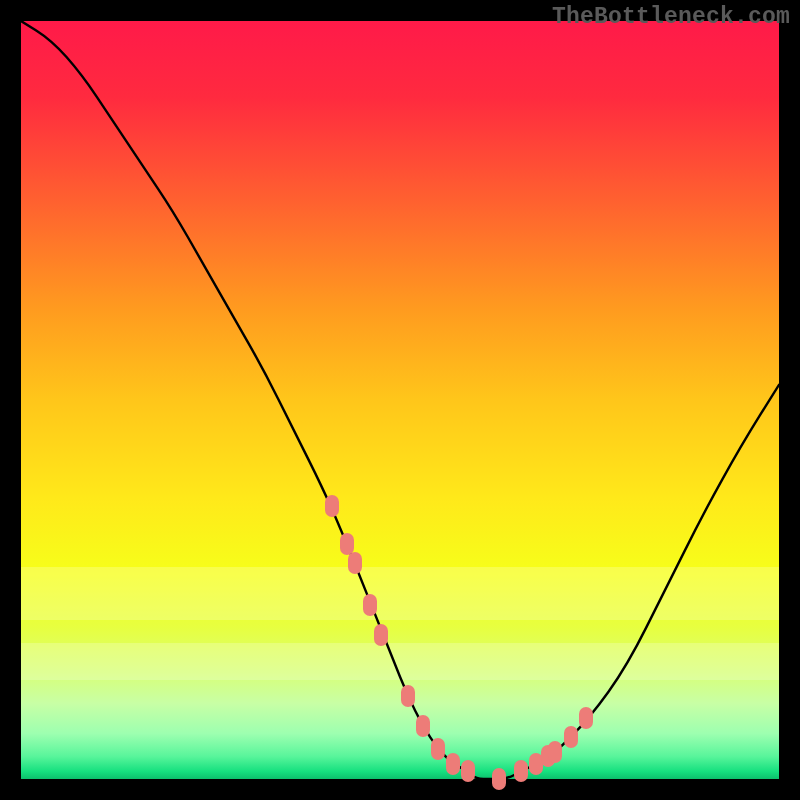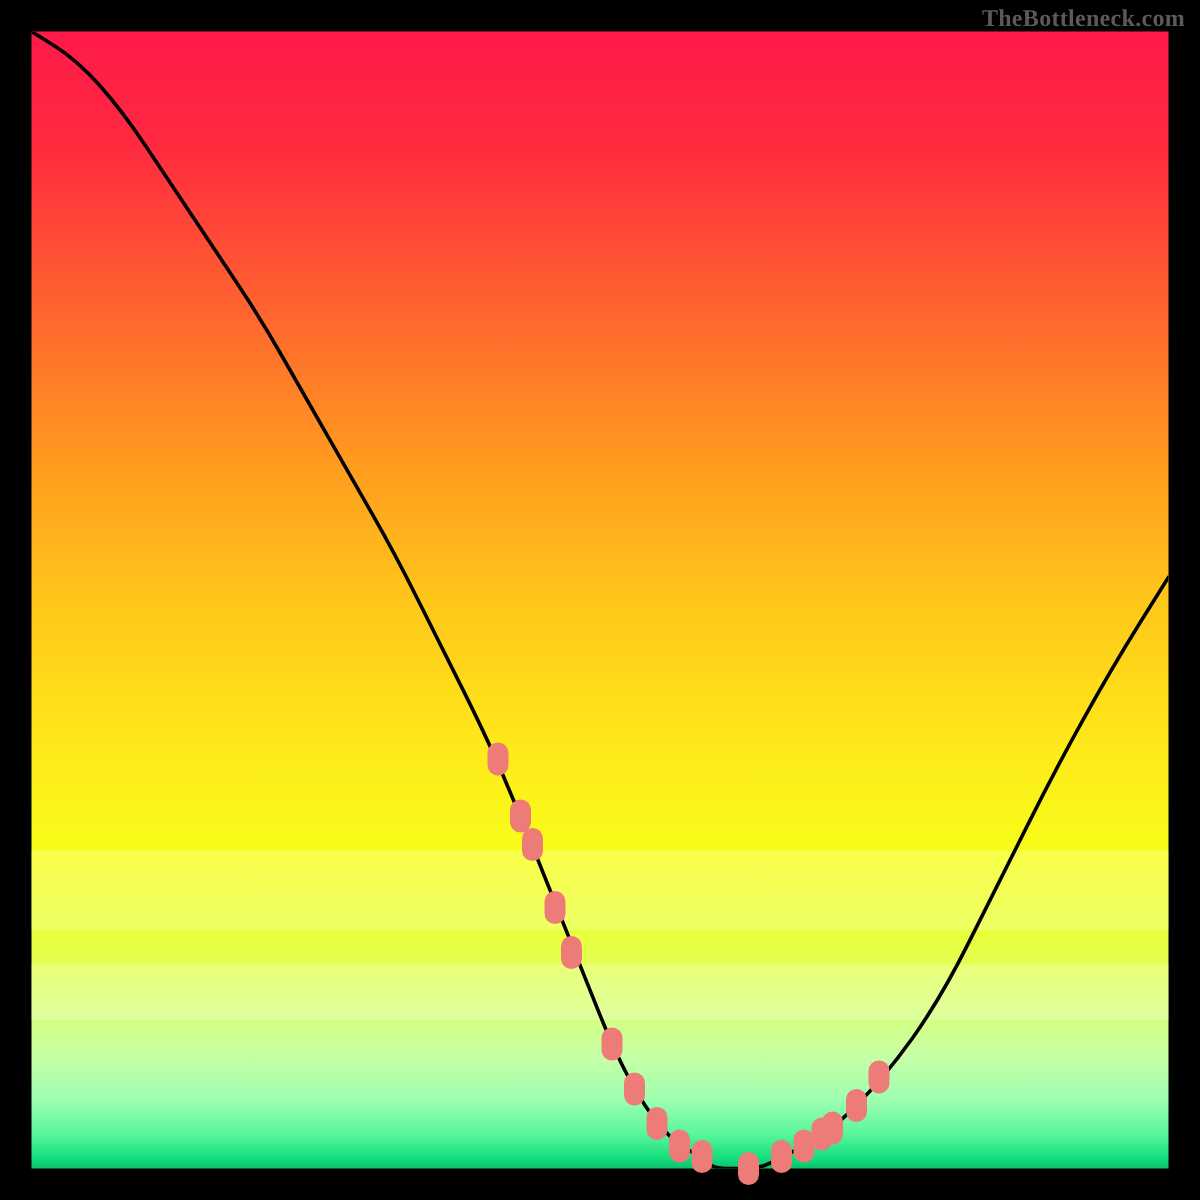--- a/index.html
+++ b/index.html
@@ -7,22 +7,22 @@
   .frame {
     position: relative;
     width: 800px;
     height: 800px;
     background: #000;
   }
   .watermark {
     position: absolute;
     top: 4px;
     right: 10px;
-    font-family: Liberation Serif, serif;
-    font-size: 16px;
+    font-family: Liberation Mono, monospace;
+    font-size: 23px;
     font-weight: 600;
     color: #5a5a5a;
     letter-spacing: 0.2px;
     z-index: 20;
   }
   .plot {
     position: absolute;
     left: 21px;
     top: 21px;
     width: 758px;

